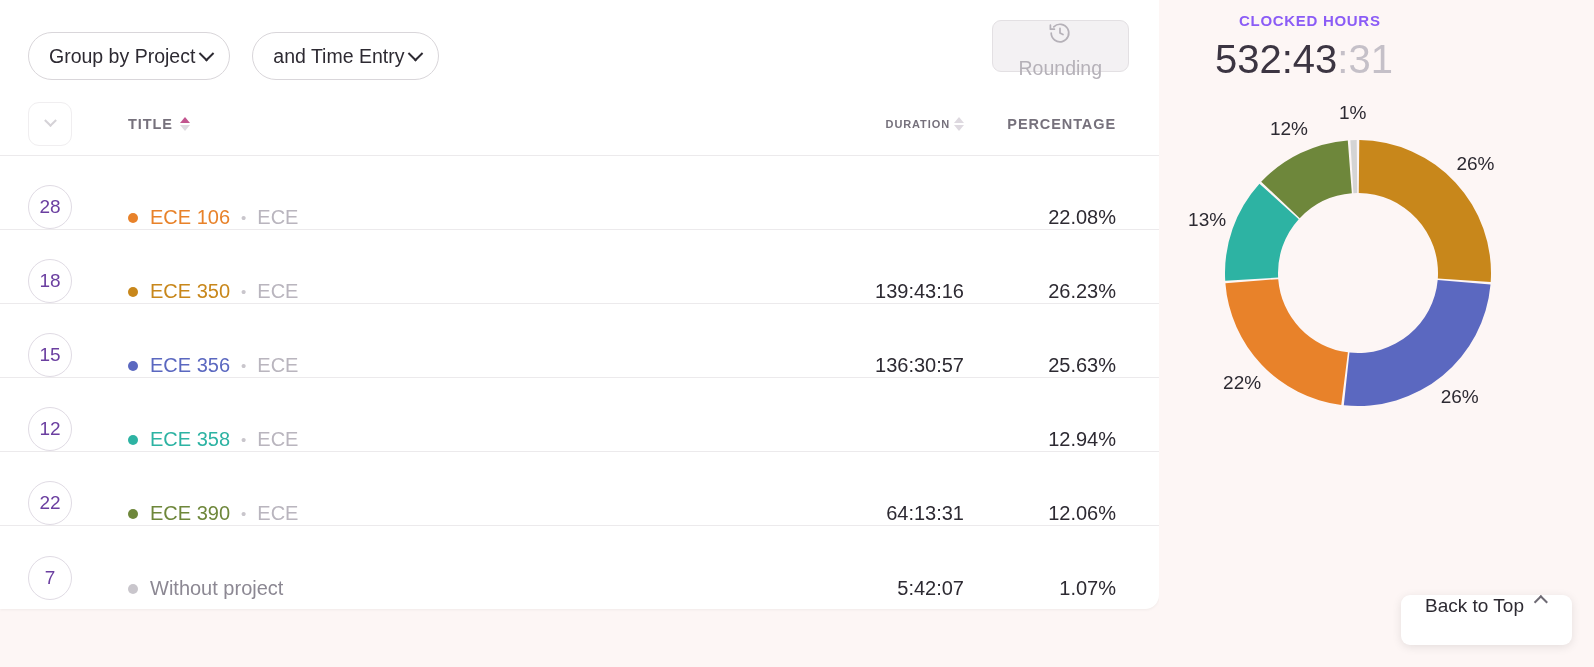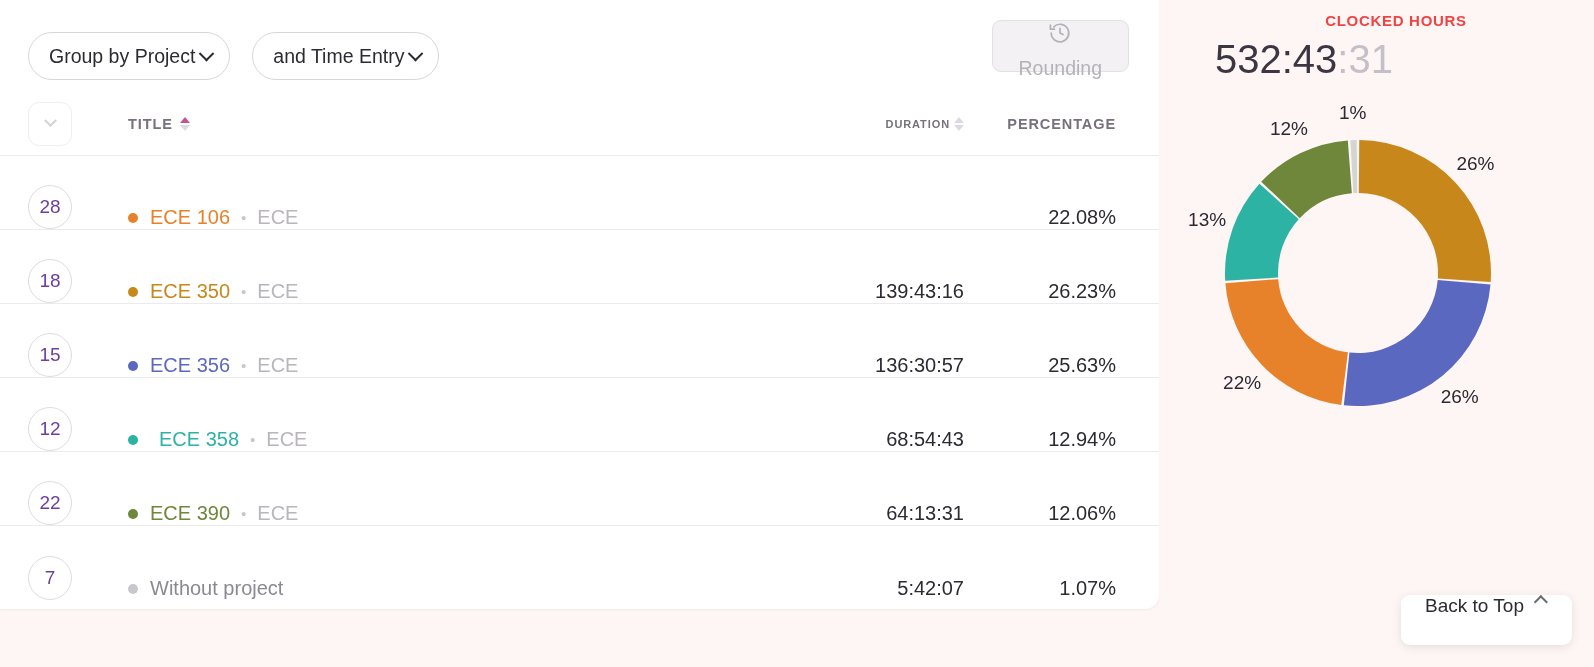--- a/index.html
+++ b/index.html
@@ -115,22 +115,22 @@
   }
 
   
   .right-panel {
     position: absolute; left: 1159px; top: 0;
     width: 435px; height: 667px;
     background: #fdf6f5;
     padding: 12px 0 0 0;
   }
   .ch-label {
-    margin-left: 39px; font-size: 15px; font-weight: 700;
-    letter-spacing: 0.7px; color: #ef4444; text-align: center;
+    margin-left: 80px; font-size: 15px; font-weight: 700;
+    letter-spacing: 0.7px; color: #8b5cf6;
   }
   .ch-total {
     margin-left: 56px; margin-top: 8px;
     font-size: 40px; color: #3c3542; font-weight: 400;
   }
   .ch-total .secs { color: #c5c0c8; }
 
   .chart-wrap { position: relative; width: 435px; height: 330px; margin-top: 12px; }
   .donut { position: absolute; left: 54px; top: 34px; }
   .lbl {
@@ -233,25 +233,24 @@
               <span class="sep">•</span>
               <span class="client">ECE</span>
             </div>
             <div class="td-duration">136:30:57</div>
             <div class="td-percentage">25.63%</div>
           </div>
           <div class="trow">
             <div class="badge">12</div>
             <div class="td-title">
               <span class="dot" style="background: rgb(45, 179, 163);"></span>
-              <span class="pname" style="color: rgb(45, 179, 163); margin-left: 9px;">ECE 358</span>
-              <span class="sep">•</span>
-              <span class="client">ECE</span>
-            </div>
-            <div class="td-duration">68:54:43</div>
+              <span class="pname" style="color: rgb(45, 179, 163);">ECE 358</span>
+              <span class="sep">•</span>
+              <span class="client">ECE</span>
+            </div>
             <div class="td-percentage">12.94%</div>
           </div>
           <div class="trow">
             <div class="badge">22</div>
             <div class="td-title">
               <span class="dot" style="background: rgb(110, 135, 59);"></span>
               <span class="pname" style="color: rgb(110, 135, 59);">ECE 390</span>
               <span class="sep">•</span>
               <span class="client">ECE</span>
             </div>

